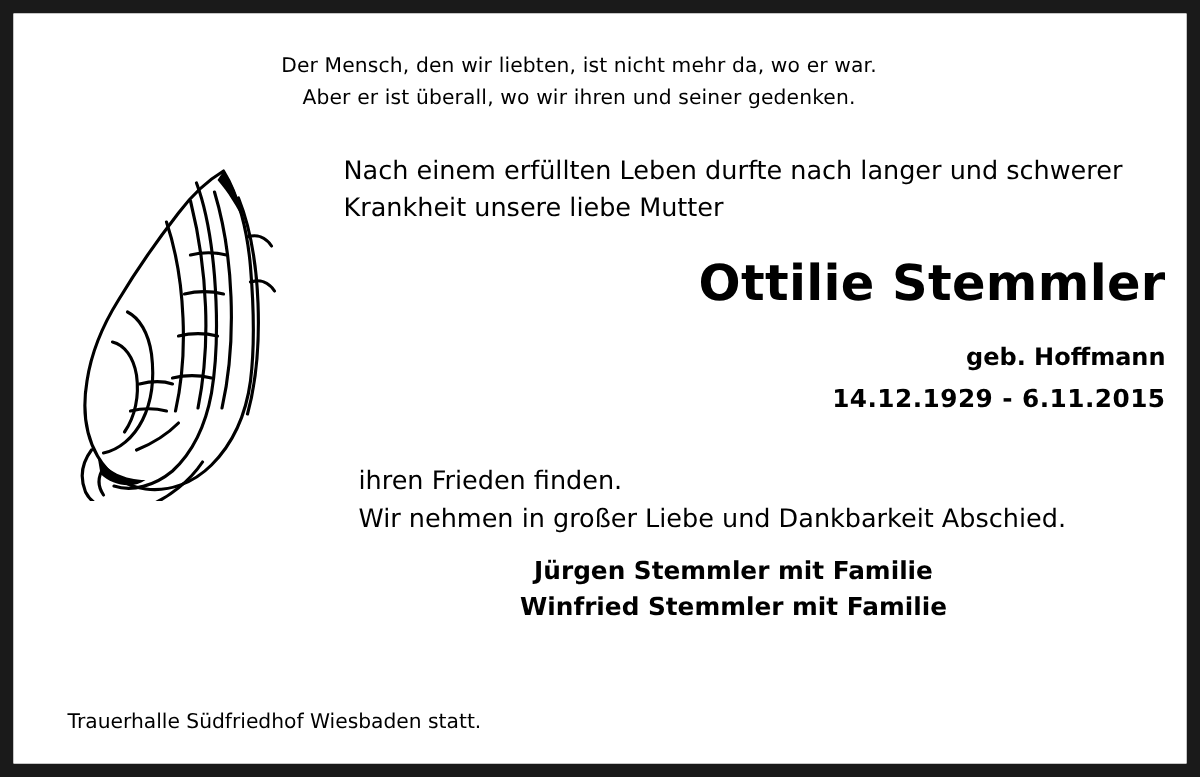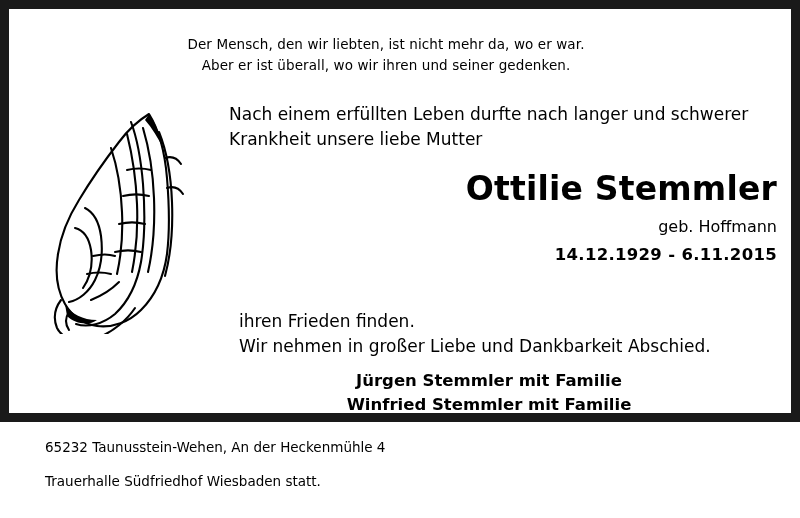--- a/index.html
+++ b/index.html
@@ -11,21 +11,21 @@
     width: 800px;
     height: 518px;
     font-family: "DejaVu Sans", "Liberation Sans", sans-serif;
     color: #000000;
     overflow: hidden;
   }
   .obituary {
     position: relative;
     box-sizing: border-box;
     width: 800px;
-    height: 422px;
+    height: 518px;
     background: #ffffff;
     border-top: 9px solid #1a1a1a;
     border-bottom: 9px solid #1a1a1a;
     border-left: 9px solid #1a1a1a;
     border-right: 9px solid #1a1a1a;
   }
   .inner {
     position: relative;
     box-sizing: border-box;
     width: 100%;
@@ -75,22 +75,22 @@
     text-align: right;
   }
   .name {
     font-size: 33px;
     font-weight: bold;
     letter-spacing: 0.2px;
     line-height: 1.2;
   }
   .maiden {
     font-size: 16px;
-    font-weight: normal;
-    margin-top: 8px;
+    font-weight: bold;
+    margin-top: 19px;
   }
   .dates {
     font-size: 16.5px;
     font-weight: bold;
     margin-top: 9px;
     letter-spacing: 0.3px;
   }
 
   .closing {
     position: absolute;
@@ -189,20 +189,19 @@
     <div class="closing">
       <div>ihren Frieden finden.</div>
       <div>Wir nehmen in großer Liebe und Dankbarkeit Abschied.</div>
     </div>
 
     <div class="mourners">
       <div>Jürgen Stemmler mit Familie</div>
       <div>Winfried Stemmler mit Familie</div>
     </div>
 
-    <div class="address">65232 Taunusstein-Wehen, An der Heckenmühle 4</div>
 
     <div class="service">
       <div>Trauerhalle Südfriedhof Wiesbaden statt.</div>
     </div>
 
   </div>
 </div>
 
 </body></html>

